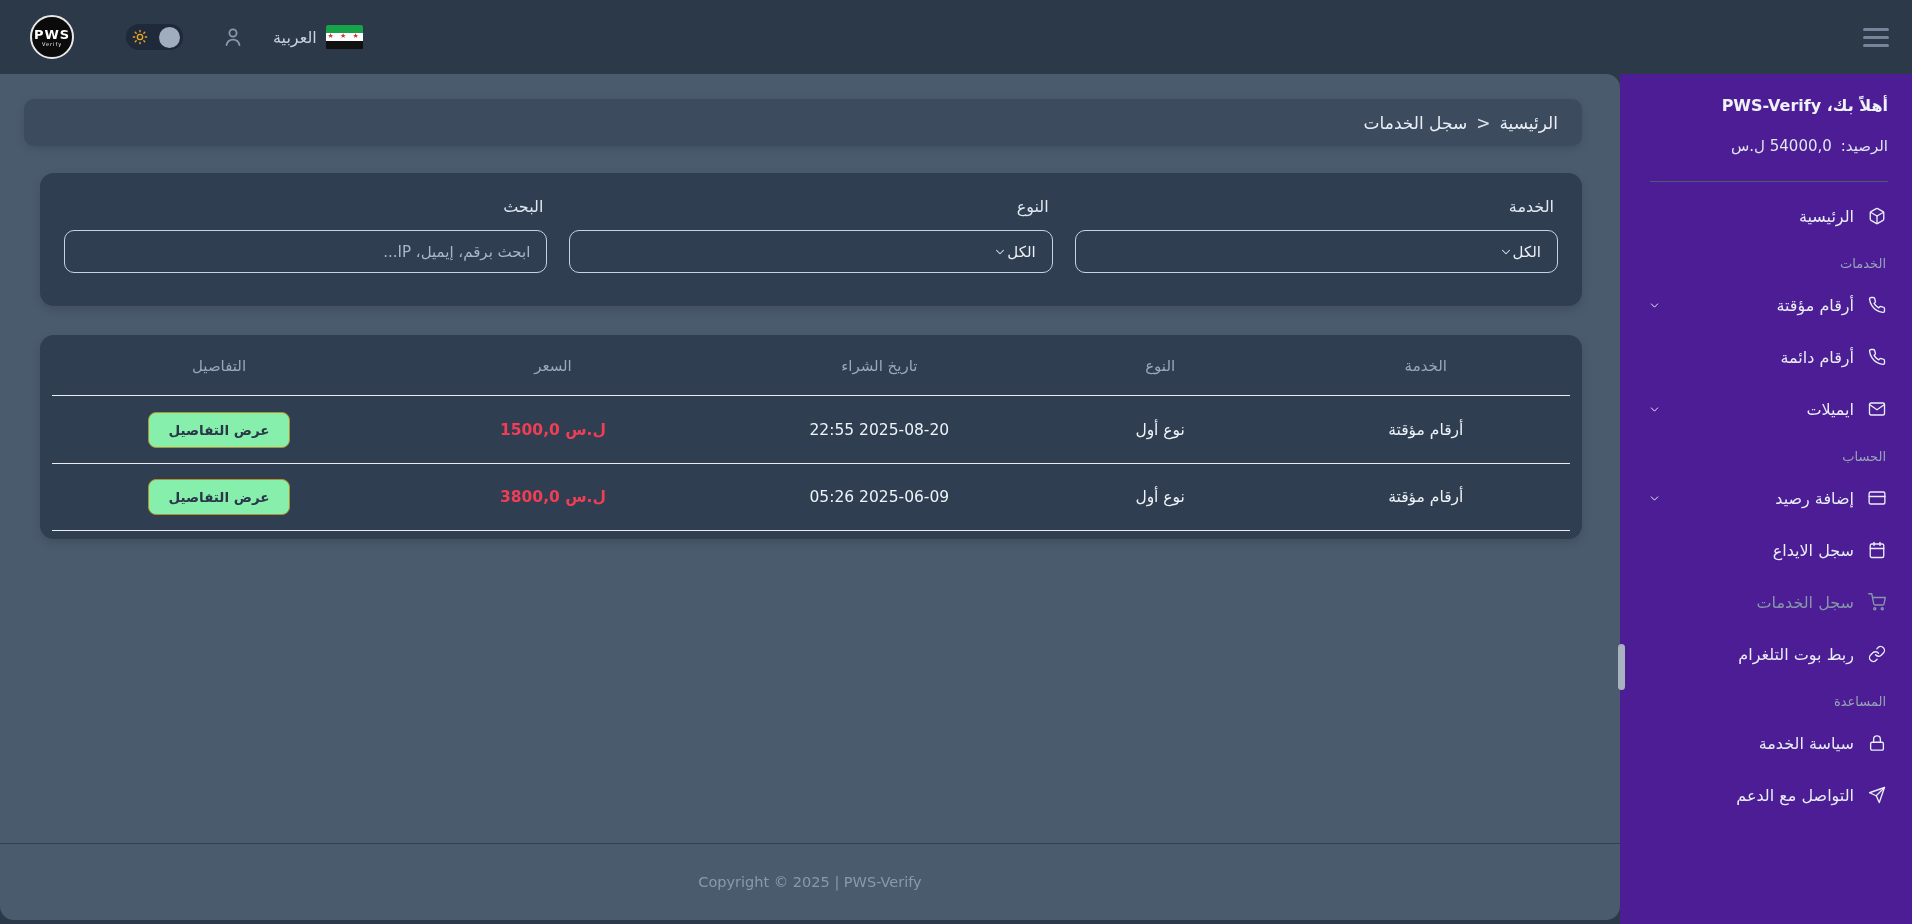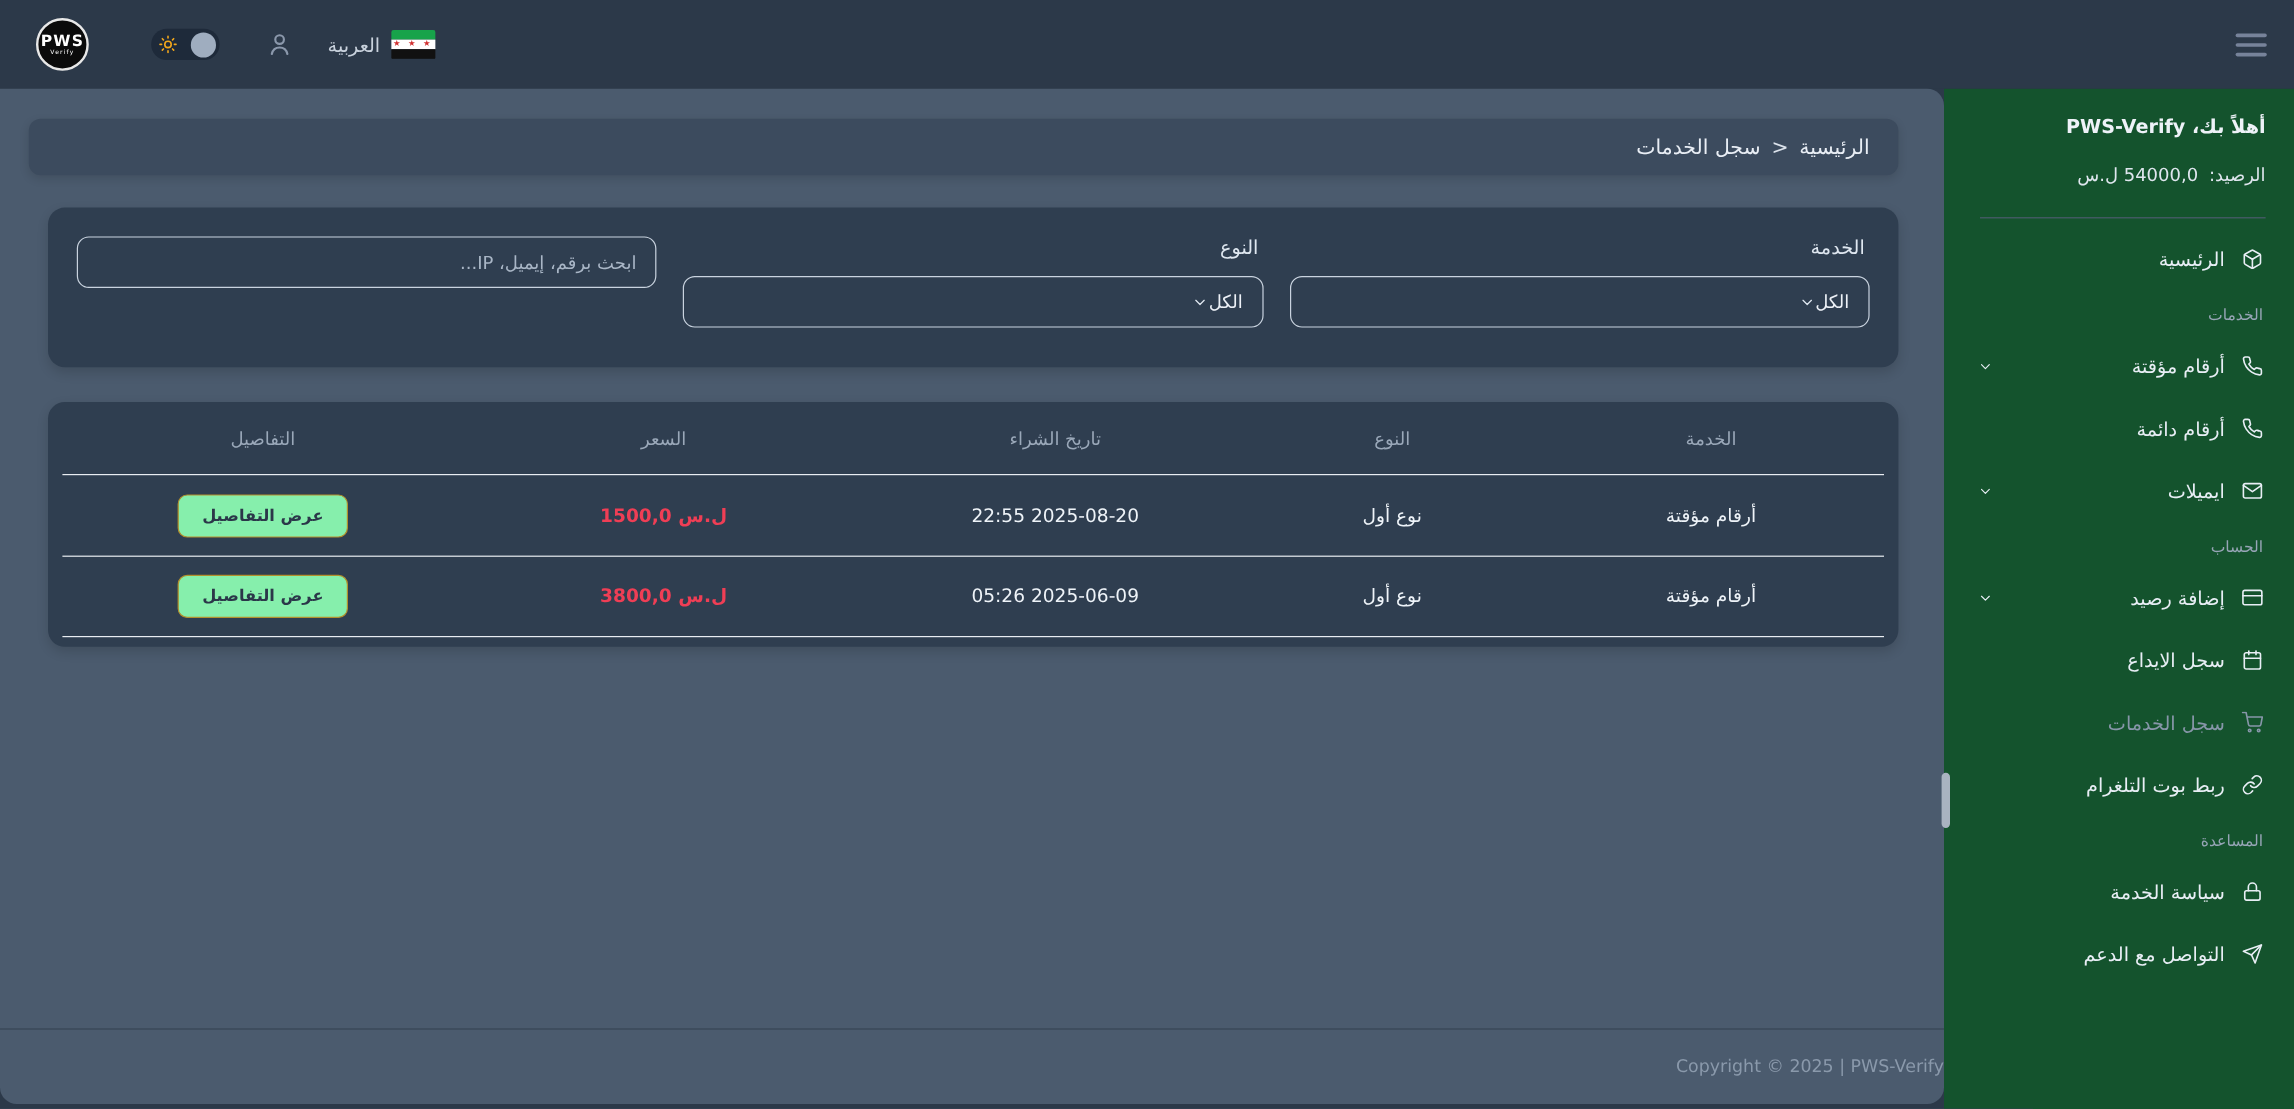--- a/index.html
+++ b/index.html
@@ -56,27 +56,27 @@
   .t-header { display:flex; padding:22px 0 20px; color:#9aa8b9; font-size:15px; }
   .t-cell { text-align:center; }
   .c0{width:19%} .c1{width:16%} .c2{width:21%} .c3{width:22%} .c4{width:22%}
   .t-row { display:flex; align-items:center; height:68px; border-top:1px solid #e9edf2;
     font-size:15.5px; }
   .t-row:last-child { border-bottom:1px solid #e9edf2; }
   .price { color:#ef3e55; font-weight:600; }
   .btn-details { background:#86efac; color:#2b3749; border:1px solid #b3902c; border-radius:8px;
     padding:9px 19px; font-size:13.5px; font-weight:600; font-family:inherit; cursor:pointer; }
 
-  .footer { position:absolute; left:0; right:0; bottom:0; height:63px;
+  .footer { position:absolute; left:0; right:0; bottom:0; height:77px;
     border-top:1px solid rgba(31,42,56,.55); display:flex; align-items:center;
-    justify-content:flex-end; direction:ltr; color:#8a99ab; font-size:14.5px; }
+    justify-content:center; direction:ltr; color:#8a99ab; font-size:14.5px; }
 
   
   .sidebar { position:absolute; right:0; top:74px; width:292px; bottom:0;
-    background:#14532d; direction:rtl; }
+    background:#4c1d95; direction:rtl; }
   .welcome { margin:22px 24px 0; font-size:16px; font-weight:600; color:#eef2f8; }
   .balance { margin:22px 24px 0; font-size:15px; color:#dfe6ee; display:flex; gap:9px; }
   .sb-divider { border-top:1px solid #4c5c6e; margin:26px 24px 8px 30px; }
   .menu-item { display:flex; align-items:center; height:52px; padding:0 26px 0 28px;
     color:#e8eef5; font-size:16px; cursor:pointer; }
   .menu-item.active { color:#8796a9; }
   .mi-icon { width:18px; height:18px; margin-left:14px; flex:0 0 auto; }
   .mi-label { white-space:nowrap; }
   .mi-chev { width:13px; height:13px; margin-right:auto; }
   .menu-header { font-size:13px; color:#97a5b6; padding:0 26px; margin:14px 0 8px; }
@@ -138,20 +138,21 @@
       <div class="field">
         <div class="f-label">النوع</div>
         <div class="control select">
           <span class="sel-value">الكل</span>
           <svg class="sel-chev" viewBox="0 0 24 24">
             <polyline points="6 9 12 15 18 9"></polyline>
           </svg>
         </div>
       </div>
       <div class="field">
+        <div class="f-label">البحث</div>
         <input class="control" placeholder="ابحث برقم، إيميل، IP..." style="">
       </div>
     </div>
 
   <div class="panel table-panel">
     <div class="t-header">
         <div class="t-cell c0">الخدمة</div>
         <div class="t-cell c1">النوع</div>
         <div class="t-cell c2">تاريخ الشراء</div>
         <div class="t-cell c3">السعر</div>

